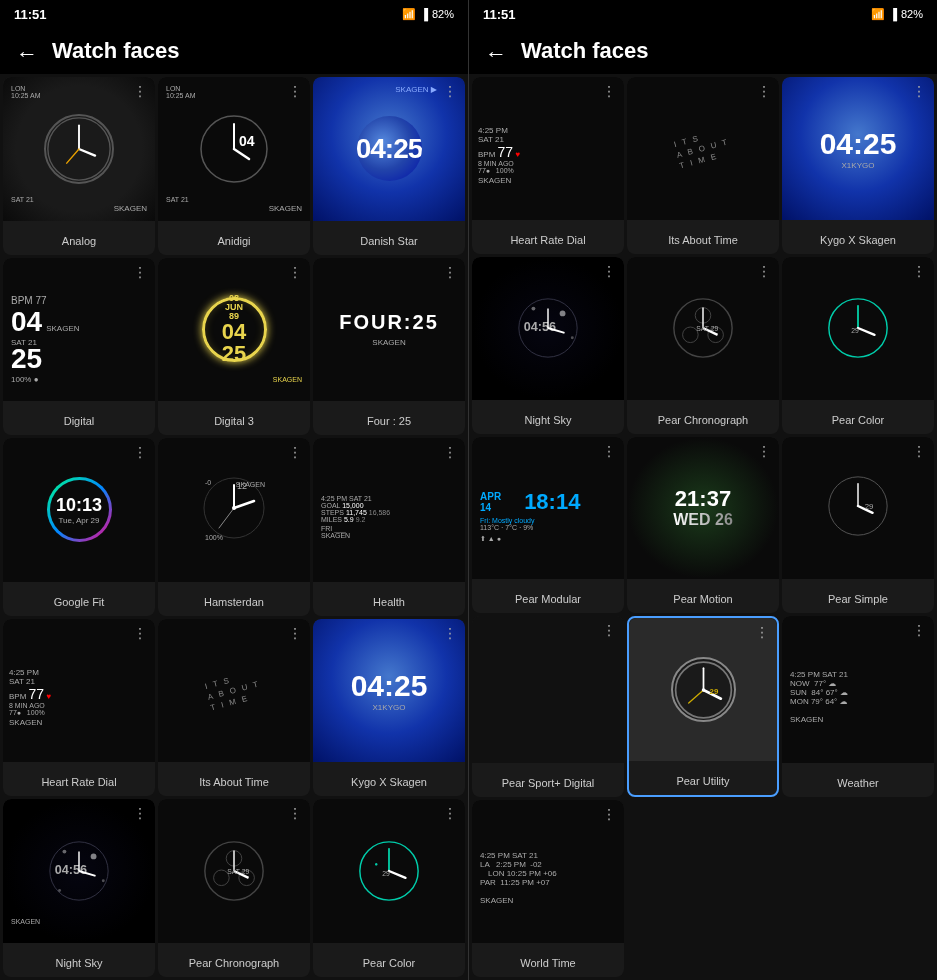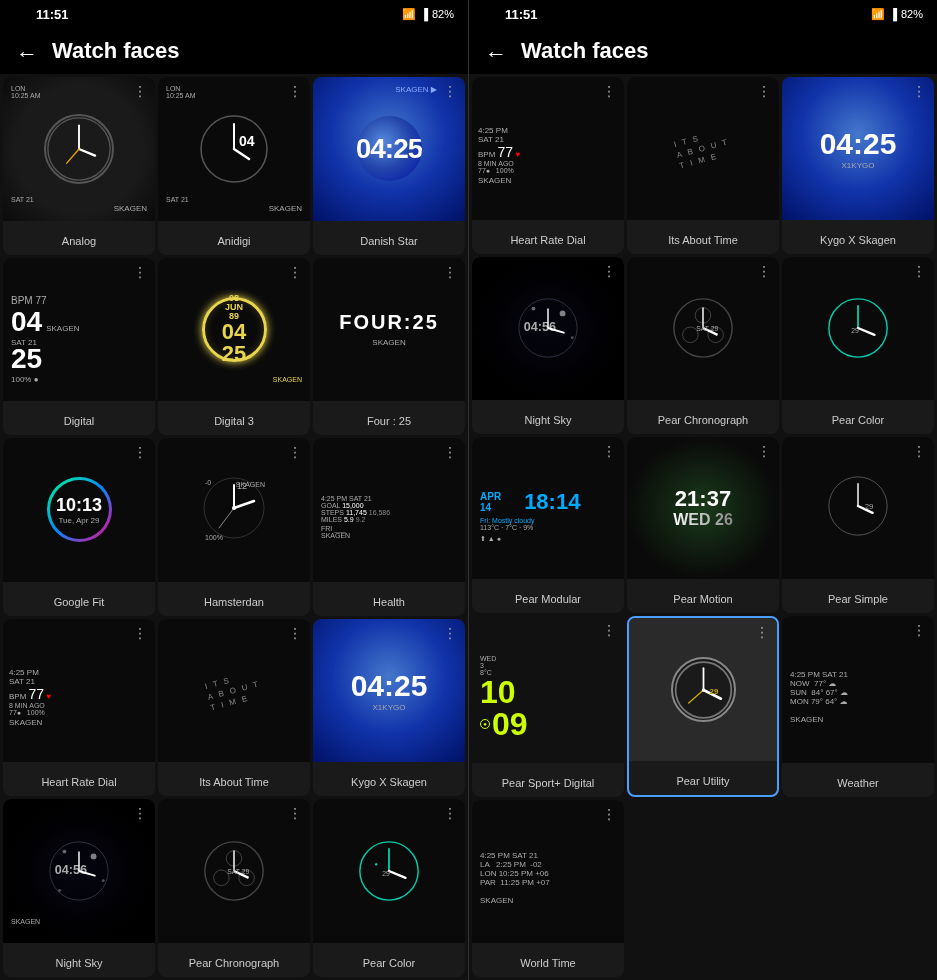--- a/index.html
+++ b/index.html
@@ -22,21 +22,20 @@
       position: relative;
     }
 
     .status-bar {
       display: flex;
       justify-content: space-between;
       align-items: center;
       padding: 6px 14px;
       background: #000;
       height: 28px;
-      margin-left: 22px;
     }
 
     .status-time {
       color: #fff;
       font-size: 13px;
       font-weight: 600;
     }
 
     .status-icons {
       display: flex;
@@ -665,28 +664,20 @@
             <text x="42" y="38" fill="#aaa" font-size="8">29</text>
           </svg>
         </div>
       </div>
       <span class="watch-name">Pear Simple</span>
     </div>
 
     <div class="watch-item">
       <div class="watch-preview sport-digital-bg">
         <span class="three-dots">⋮</span>
-        <div style="margin-top:16px;">
-          <div style="font-size:7px;color:#aaa;">WED<br>3<br>8°C</div>
-          <div style="color:#ccff00;font-size:32px;font-weight:900;line-height:1;">10</div>
-          <div style="display:flex;align-items:center;">
-            <span style="color:#ccff00;font-size:8px;border:1px solid #ccff00;border-radius:50%;width:10px;height:10px;display:inline-flex;align-items:center;justify-content:center;font-size:6px;">●</span>
-            <span style="color:#ccff00;font-size:32px;font-weight:900;line-height:1;margin-left:2px;">09</span>
-          </div>
-        </div>
       </div>
       <span class="watch-name">Pear Sport+ Digital</span>
     </div>
 
     <div class="watch-item selected">
       <div class="watch-preview utility-bg" style="align-items:center;justify-content:center;background:#2a2a2a;">
         <span class="three-dots">⋮</span>
         <div class="utility-clock">
           <svg viewBox="0 0 70 70" width="68" height="68">
             <circle cx="35" cy="35" r="32" stroke="#777" stroke-width="2" fill="#1a1a1a"></circle>
@@ -714,21 +705,21 @@
       </div>
       <span class="watch-name">Weather</span>
     </div>
 
     <div class="watch-item">
       <div class="watch-preview world-time-bg">
         <span class="three-dots">⋮</span>
         <div style="margin-top:12px;font-size:8px;color:#aaa;">
           4:25 PM SAT 21<br>
           <span style="color:#aaa;">LA &nbsp;&nbsp;2:25 PM &nbsp;-02</span><br>
-          <span style="color:#aaa;">LON 10:25 PM +06</span><br>
+          <span style="color:#aaa;margin-left:8px;">LON 10:25 PM +06</span><br>
           <span style="color:#aaa;">PAR &nbsp;11:25 PM +07</span><br>
           <br>
           <span style="color:#aaa;">SKAGEN</span>
         </div>
       </div>
       <span class="watch-name">World Time</span>
     </div>
 
   </div>
 </div>

